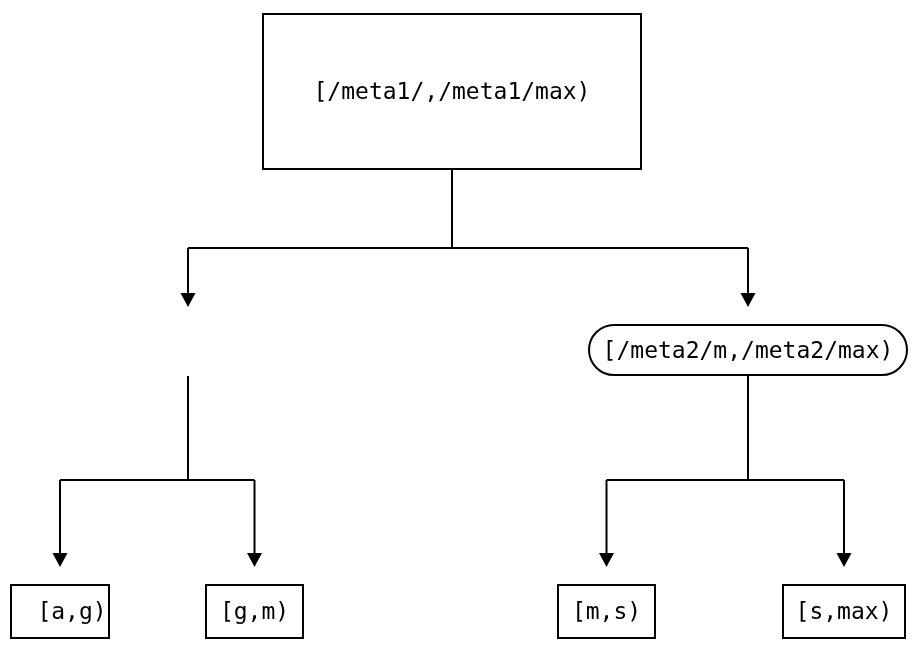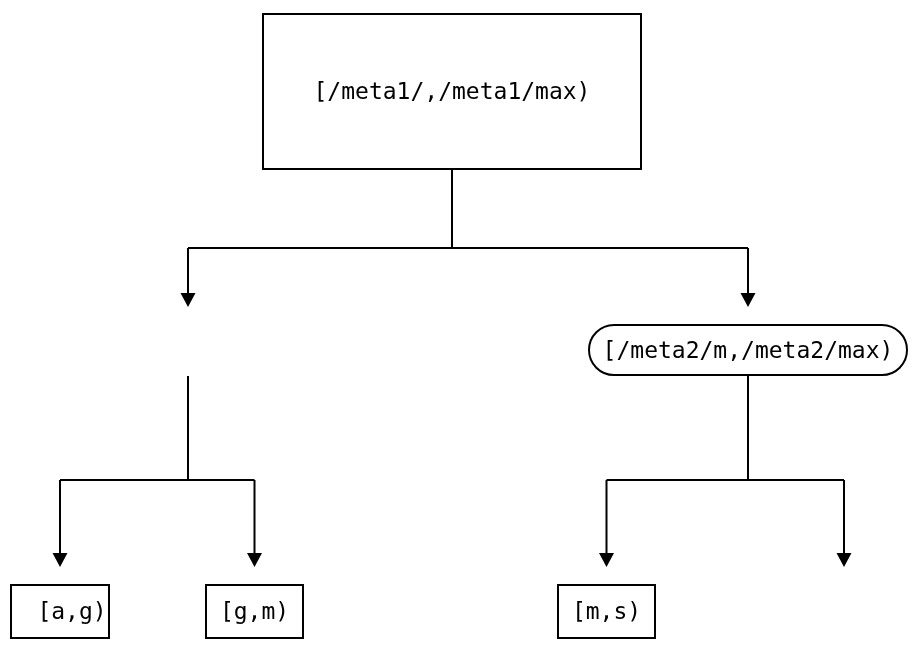--- a/index.html
+++ b/index.html
@@ -88,14 +88,17 @@
   </div>
 
   <div class="node" style="left:205px; top:584px; width:99px; height:55px;text-align:center;">
     <span>[g,m)</span>
   </div>
 
   <div class="node" style="left:557px; top:584px; width:99px; height:55px;">
     <span>[m,s)</span>
   </div>
 
+  <div class="node" style="left:782px; top:584px; width:124px; height:55px;">
+    <span>[s,max)</span>
+  </div>
 
 </div>
 
 </body></html>

